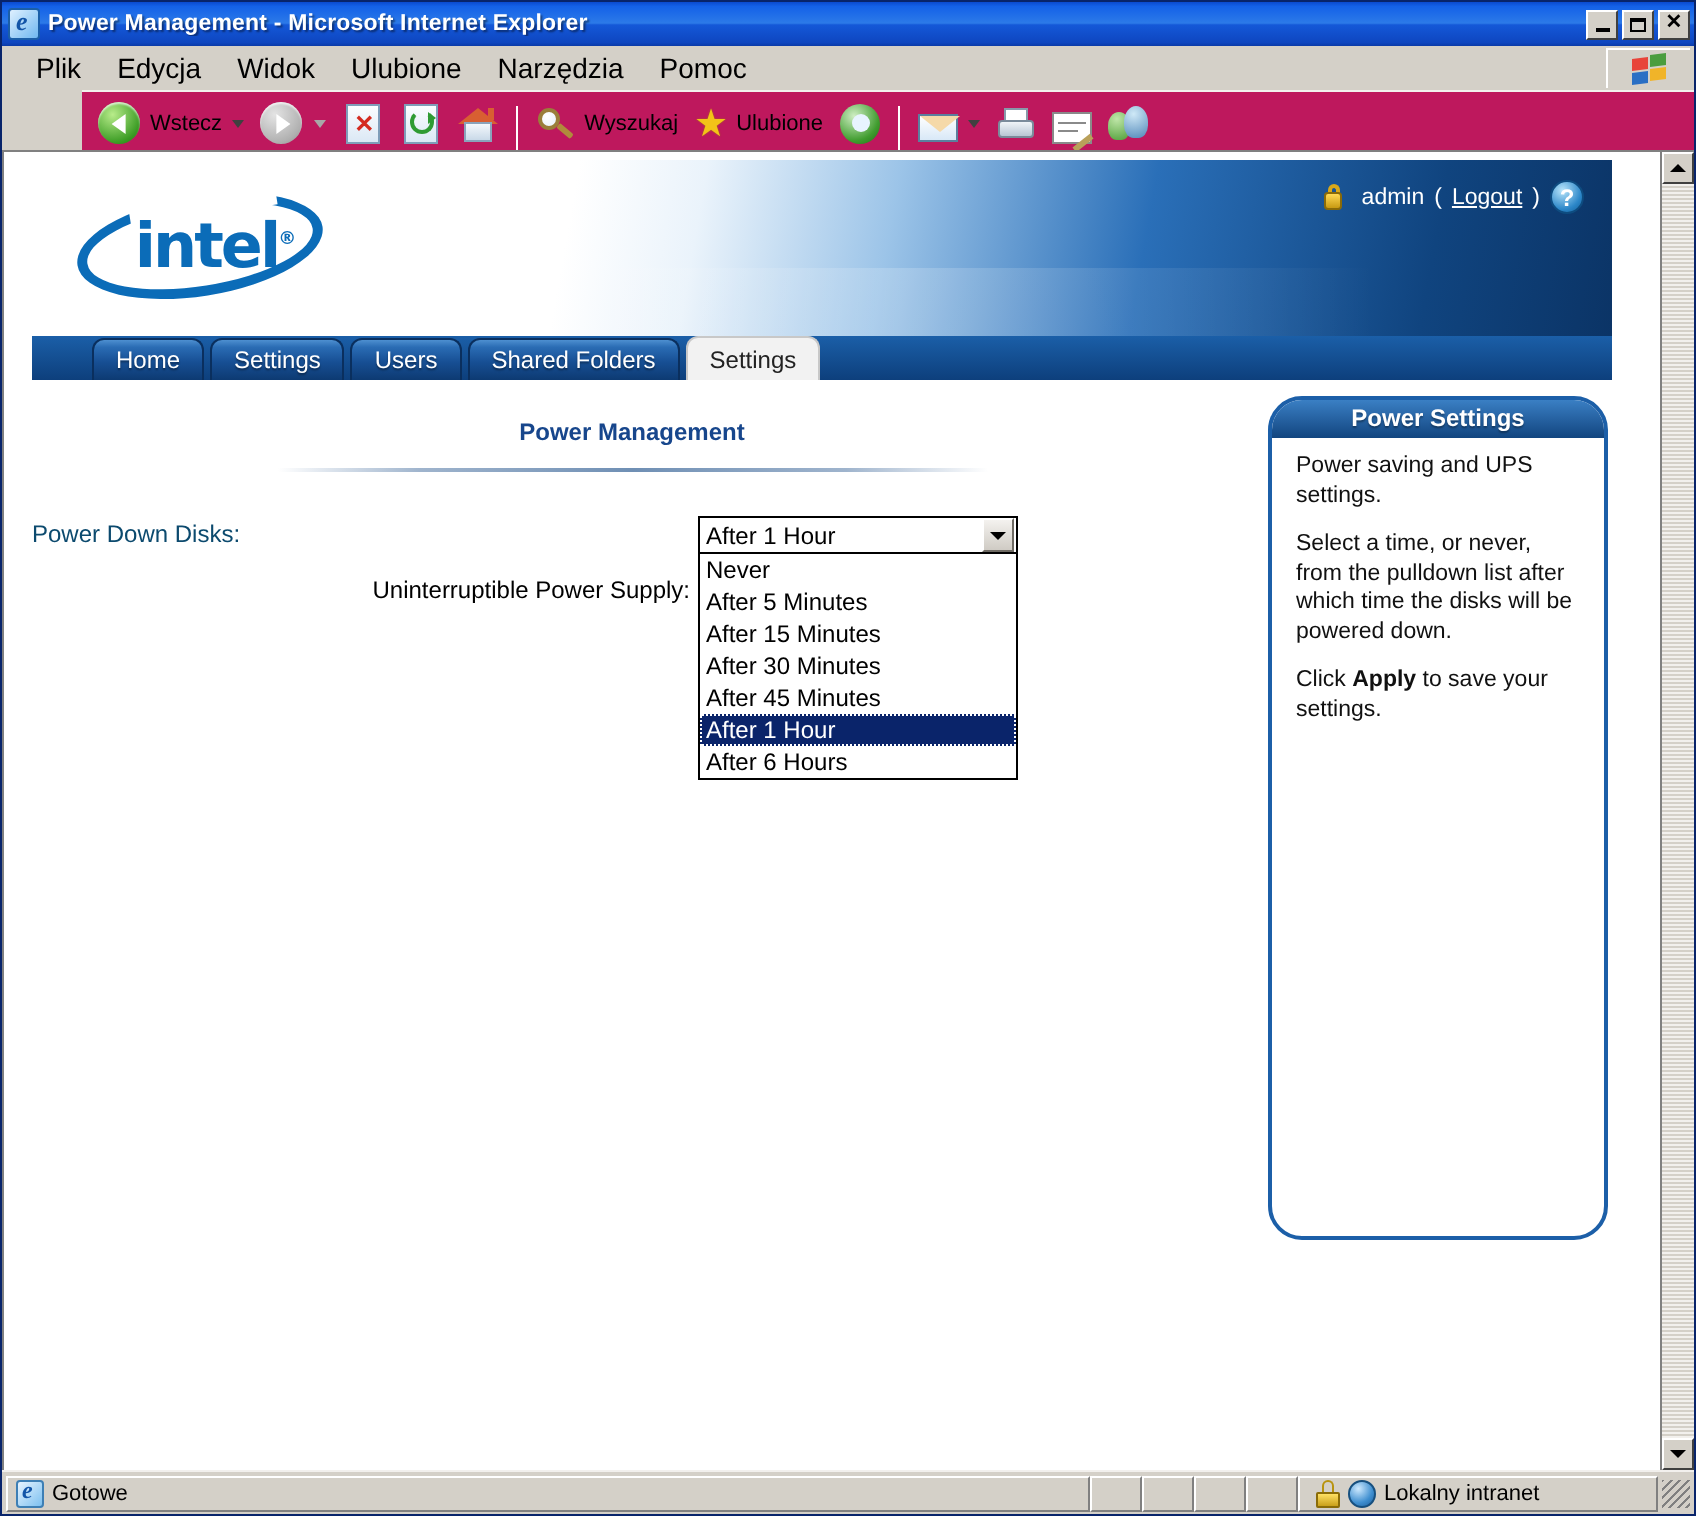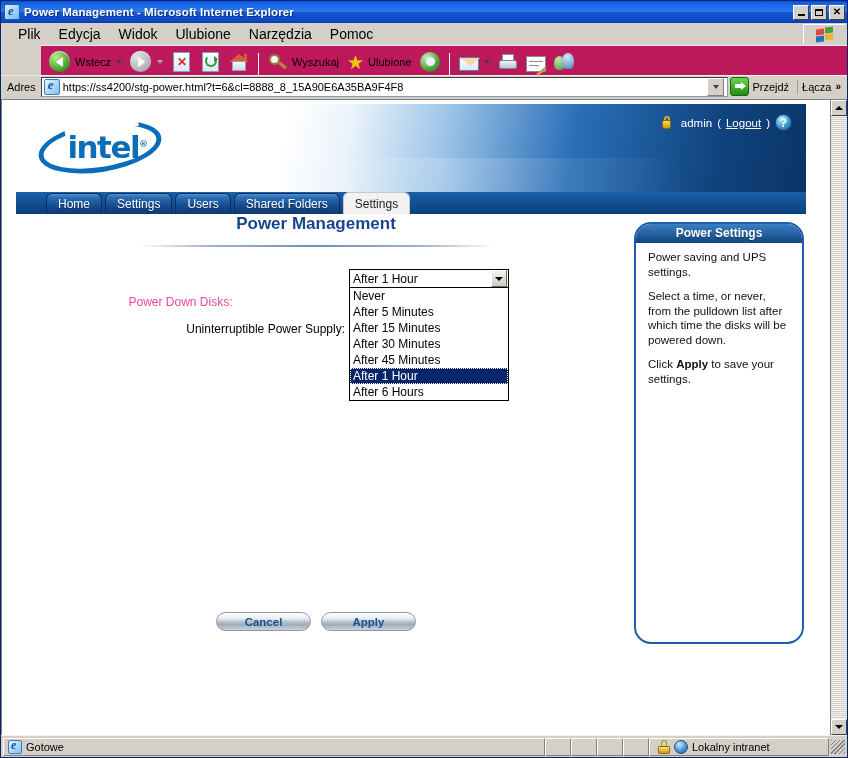--- a/index.html
+++ b/index.html
@@ -286,31 +286,32 @@
     line-height:19px; text-shadow:0 1px 1px rgba(0,0,0,.35);
   }
   .help-body{ padding:7px 12px; font-size:11.5px; color:#111; line-height:14.5px; }
   .help-body p{ margin:0 0 10px 0; }
   .help-body b{ font-weight:bold; }
 
   .form-area{
     position:absolute; left:0; top:0; width:600px;
   }
   .page-title{
-    text-align:center; color:#17468c; font-weight:bold; font-size:17px;
+    text-align:center; color:#17468c; font-weight:bold; font-size:12px;
+    margin-top:19px;
   }
   .hr{
     margin:11px auto 0 auto; width:355px; height:2px;
     background:linear-gradient(to right,#ffffff,#9fb4cd 20%,#6f8fb4 50%,#9fb4cd 80%,#ffffff);
   }
   .field-row{
     display:flex; align-items:flex-start; margin-top:22px;
   }
   .field-row .lab{
-    width:333px; text-align:center; font-size:12px; color:#ec4899; padding-right:4px; line-height:18px;margin-top:24px;
+    width:333px; text-align:left; font-size:12px; color:#0c4a6e; padding-right:4px; line-height:18px;
   }
   .field-row2{ display:flex; align-items:flex-start; margin-top:9px; }
   .field-row2 .lab{ width:333px; text-align:right; font-size:12px; color:#000; padding-right:4px; line-height:18px;}
 
   .select-box{
     width:160px; height:19px; background:#fff;
     border:1px solid #000;
     display:flex; align-items:center; justify-content:space-between;
     font-size:12px; padding-left:3px; position:relative;
   }
@@ -497,38 +498,20 @@
         </div>
     </div>
     <div class="tbtn">
       <div class="ic-msn">
           <span class="p1"></span>
           <span class="p2"></span>
         </div>
     </div>
   </div>
 
-  <div class="addrbar">
-    <span class="addr-label">Adres</span>
-    <div class="addr-input-wrap">
-      <div class="addr-ico"></div>
-      <span class="addr-text">https://ss4200/stg-power.html?t=6&amp;cl=8888_8_15A90E6A35BA9F4F8</span>
-      <div class="addr-dd">
-          <span class="arrow-dn"></span>
-        </div>
-    </div>
-    <div class="go-btn">
-      <div class="go-ico"></div>
-      <span>Przejdź</span>
-    </div>
-    <div class="links-btn">
-      <span>Łącza</span>
-      <span class="chev">»</span>
-    </div>
-  </div>
 
   <div class="viewport">
     <div class="page">
       <div class="app">
 
         <div class="banner">
           <div class="intel-logo">
             <div class="ovalmask"></div>
             <div class="cut"></div>
             <div class="intel-word"><span>intel</span><sup>®</sup></div>
@@ -580,24 +563,20 @@
                   <div class="dd-opt">After 6 Hours</div>
                 </div>
               </div>
             </div>
 
             <div class="field-row2">
               <div class="lab">Uninterruptible Power Supply:</div>
             </div>
           </div>
 
-          <div class="buttons">
-            <div class="pill">Cancel</div>
-            <div class="pill">Apply</div>
-          </div>
 
           <div class="help-panel">
             <div class="help-head">Power Settings</div>
             <div class="help-body">
               <p>Power saving and UPS settings.</p>
               <p>Select a time, or never, from the pulldown list after which time the disks will be powered down.</p>
               <p><span>Click </span><b>Apply</b><span> to save your settings.</span></p>
             </div>
           </div>
         </div>

